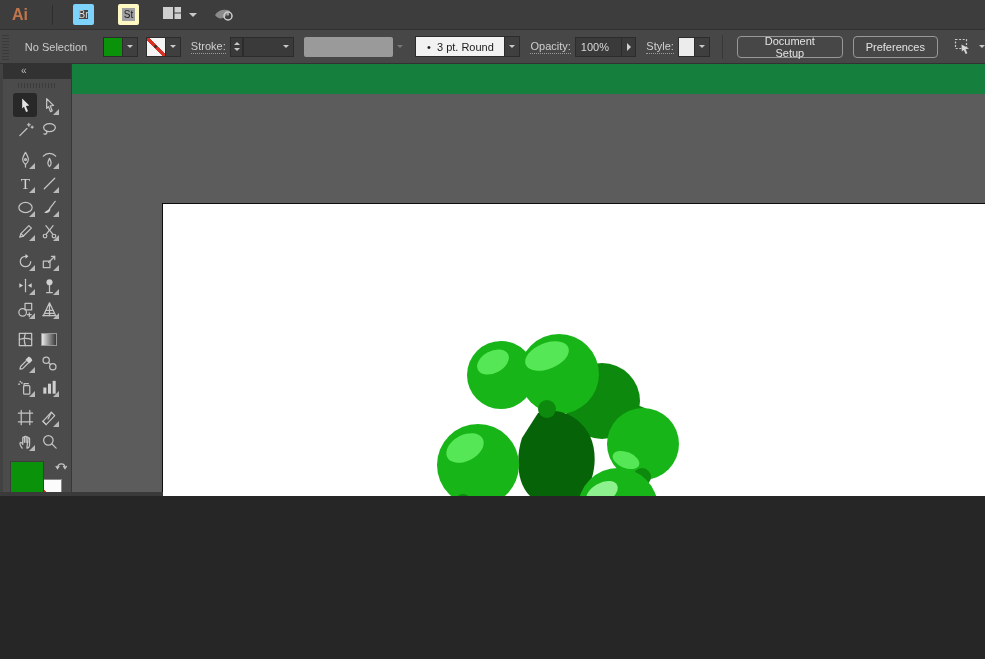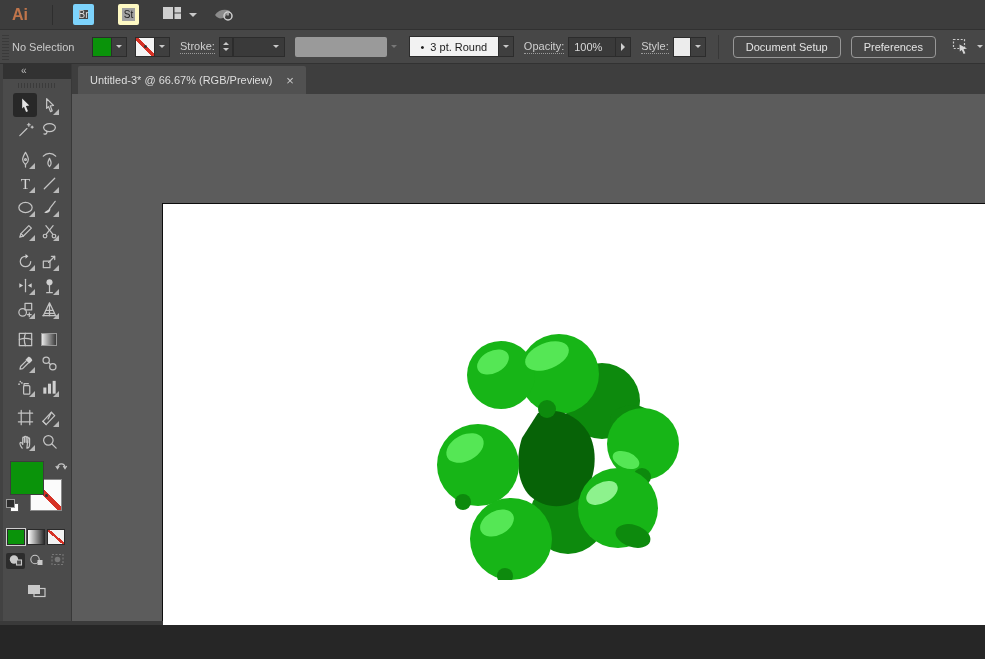--- a/index.html
+++ b/index.html
@@ -1,18 +1,18 @@
 <!DOCTYPE html>
 <html style="--fill-green: #0a930a; --slash-red: #d63226; --logo-orange: #c0754b; --art-bright: #17b517; --art-mid: #0d8a0d; --art-dark: #076307; --art-highlight: #55e755; --art-highlight_light: #8df28d;"><head>
 <meta charset="utf-8">
 <style>
   * { margin:0; padding:0; box-sizing:border-box; }
   html,body { background:#262626; }
   .app {
-    position:relative; width:985px; height:625px; overflow:hidden;
+    position:relative; width:985px; height:496px; overflow:hidden;
     background:#15803d; font-family:"Liberation Sans", sans-serif;
     -webkit-user-select:none; user-select:none; color:#d6d6d6;padding-left:32px;
   }
   
   .menu-bar { position:absolute; left:0; top:0; width:985px; height:30px;
     background:#3d3d3d; display:flex; align-items:center; border-bottom:1px solid #313131; }
   .ai-logo { width:40px; text-align:center; font-weight:bold; font-size:16px;
     color:var(--logo-orange); letter-spacing:0; }
   .menu-item { padding:0 13px; font-size:12px; color:#d2d2d2; line-height:30px; cursor:default; }
   .vsep { width:1px; height:20px; background:#2e2e2e; margin:0 12px; }
@@ -26,21 +26,21 @@
   .caret.small { border-left-width:3px; border-right-width:3px; border-top-width:3.5px; }
   .caret.up { border-top:none; border-bottom:3.5px solid #c9c9c9; }
   .rarrow { width:0; height:0; border-top:4px solid transparent; border-bottom:4px solid transparent;
     border-left:4.5px solid #cfcfcf; display:inline-block; }
   
   .control-bar { position:absolute; left:0; top:30px; width:985px; height:34px;
     background:#474747; border-bottom:1px solid #323232; display:flex; align-items:center; font-size:11px; }
   .cb-grip { width:7px; height:26px; margin-left:2px;
     background:repeating-linear-gradient(0deg,#3a3a3a 0 1px,transparent 1px 3px); }
   .cb-label { color:#cfcfcf; margin:0 4px 0 10px; border-bottom:1px dotted #9b9b9b; padding-bottom:1px; }
-  .status-text { color:#cbcbcb; margin-left:3px; width:72px; }
+  .status-text { color:#cbcbcb; margin-left:16px; width:72px; }
   .swatch-group { display:flex; align-items:center; margin-left:8px; }
   .swatch { width:20px; height:20px; border:1px solid #2c2c2c; position:relative; background:#f4f4f4; }
   .swatch.fill { background:var(--fill-green); }
   .slash::before { content:""; position:absolute; inset:0;
     background:linear-gradient(to top right, transparent 44%, var(--slash-red) 44%, var(--slash-red) 56%, transparent 56%); }
   .dot-center::after { content:""; position:absolute; left:50%; top:50%; width:3px; height:3px;
     margin:-1.5px 0 0 -1.5px; background:#333; border-radius:50%; }
   .chev-btn { width:15px; height:20px; background:#3f3f3f; border:1px solid #2c2c2c; border-left:none;
     display:flex; align-items:center; justify-content:center; }
   .stepper { width:14px; height:20px; background:#3a3a3a; border:1px solid #2c2c2c;
@@ -205,26 +205,20 @@
       <span>
         <svg width="22" height="22" viewBox="0 0 22 22" fill="none" stroke="#c9c9c9" stroke-width="1.2">
           <rect x="3.5" y="4.5" width="11" height="9" stroke-dasharray="2 1.6"></rect>
           <path d="M9.5 9.5 L17 13.5 L13.6 14.2 L15.4 18.2 L13.6 19 L11.8 15 L9.8 16.6 Z" fill="#d6d6d6" stroke="none"></path>
         </svg>
       </span>
       <span class="caret small" style="margin-left:5px"></span>
     </span>
   </div>
 
-  <div class="tab-bar">
-    <div class="doc-tab">
-      <span>Untitled-3* @ 66.67% (RGB/Preview)</span>
-      <span class="close">×</span>
-    </div>
-  </div>
 
   <div class="canvas">
     <div class="artboard">
       <svg class="artwork-svg" width="260" height="270" viewBox="0 0 260 270">
 
         <circle cx="182" cy="91" r="38" style="fill:var(--art-mid)"></circle>
         <circle cx="148" cy="206" r="38" style="fill:var(--art-mid)"></circle>
 
         <circle cx="139" cy="64" r="40" style="fill:var(--art-bright)"></circle>
         <circle cx="81" cy="65" r="34" style="fill:var(--art-bright)"></circle>

